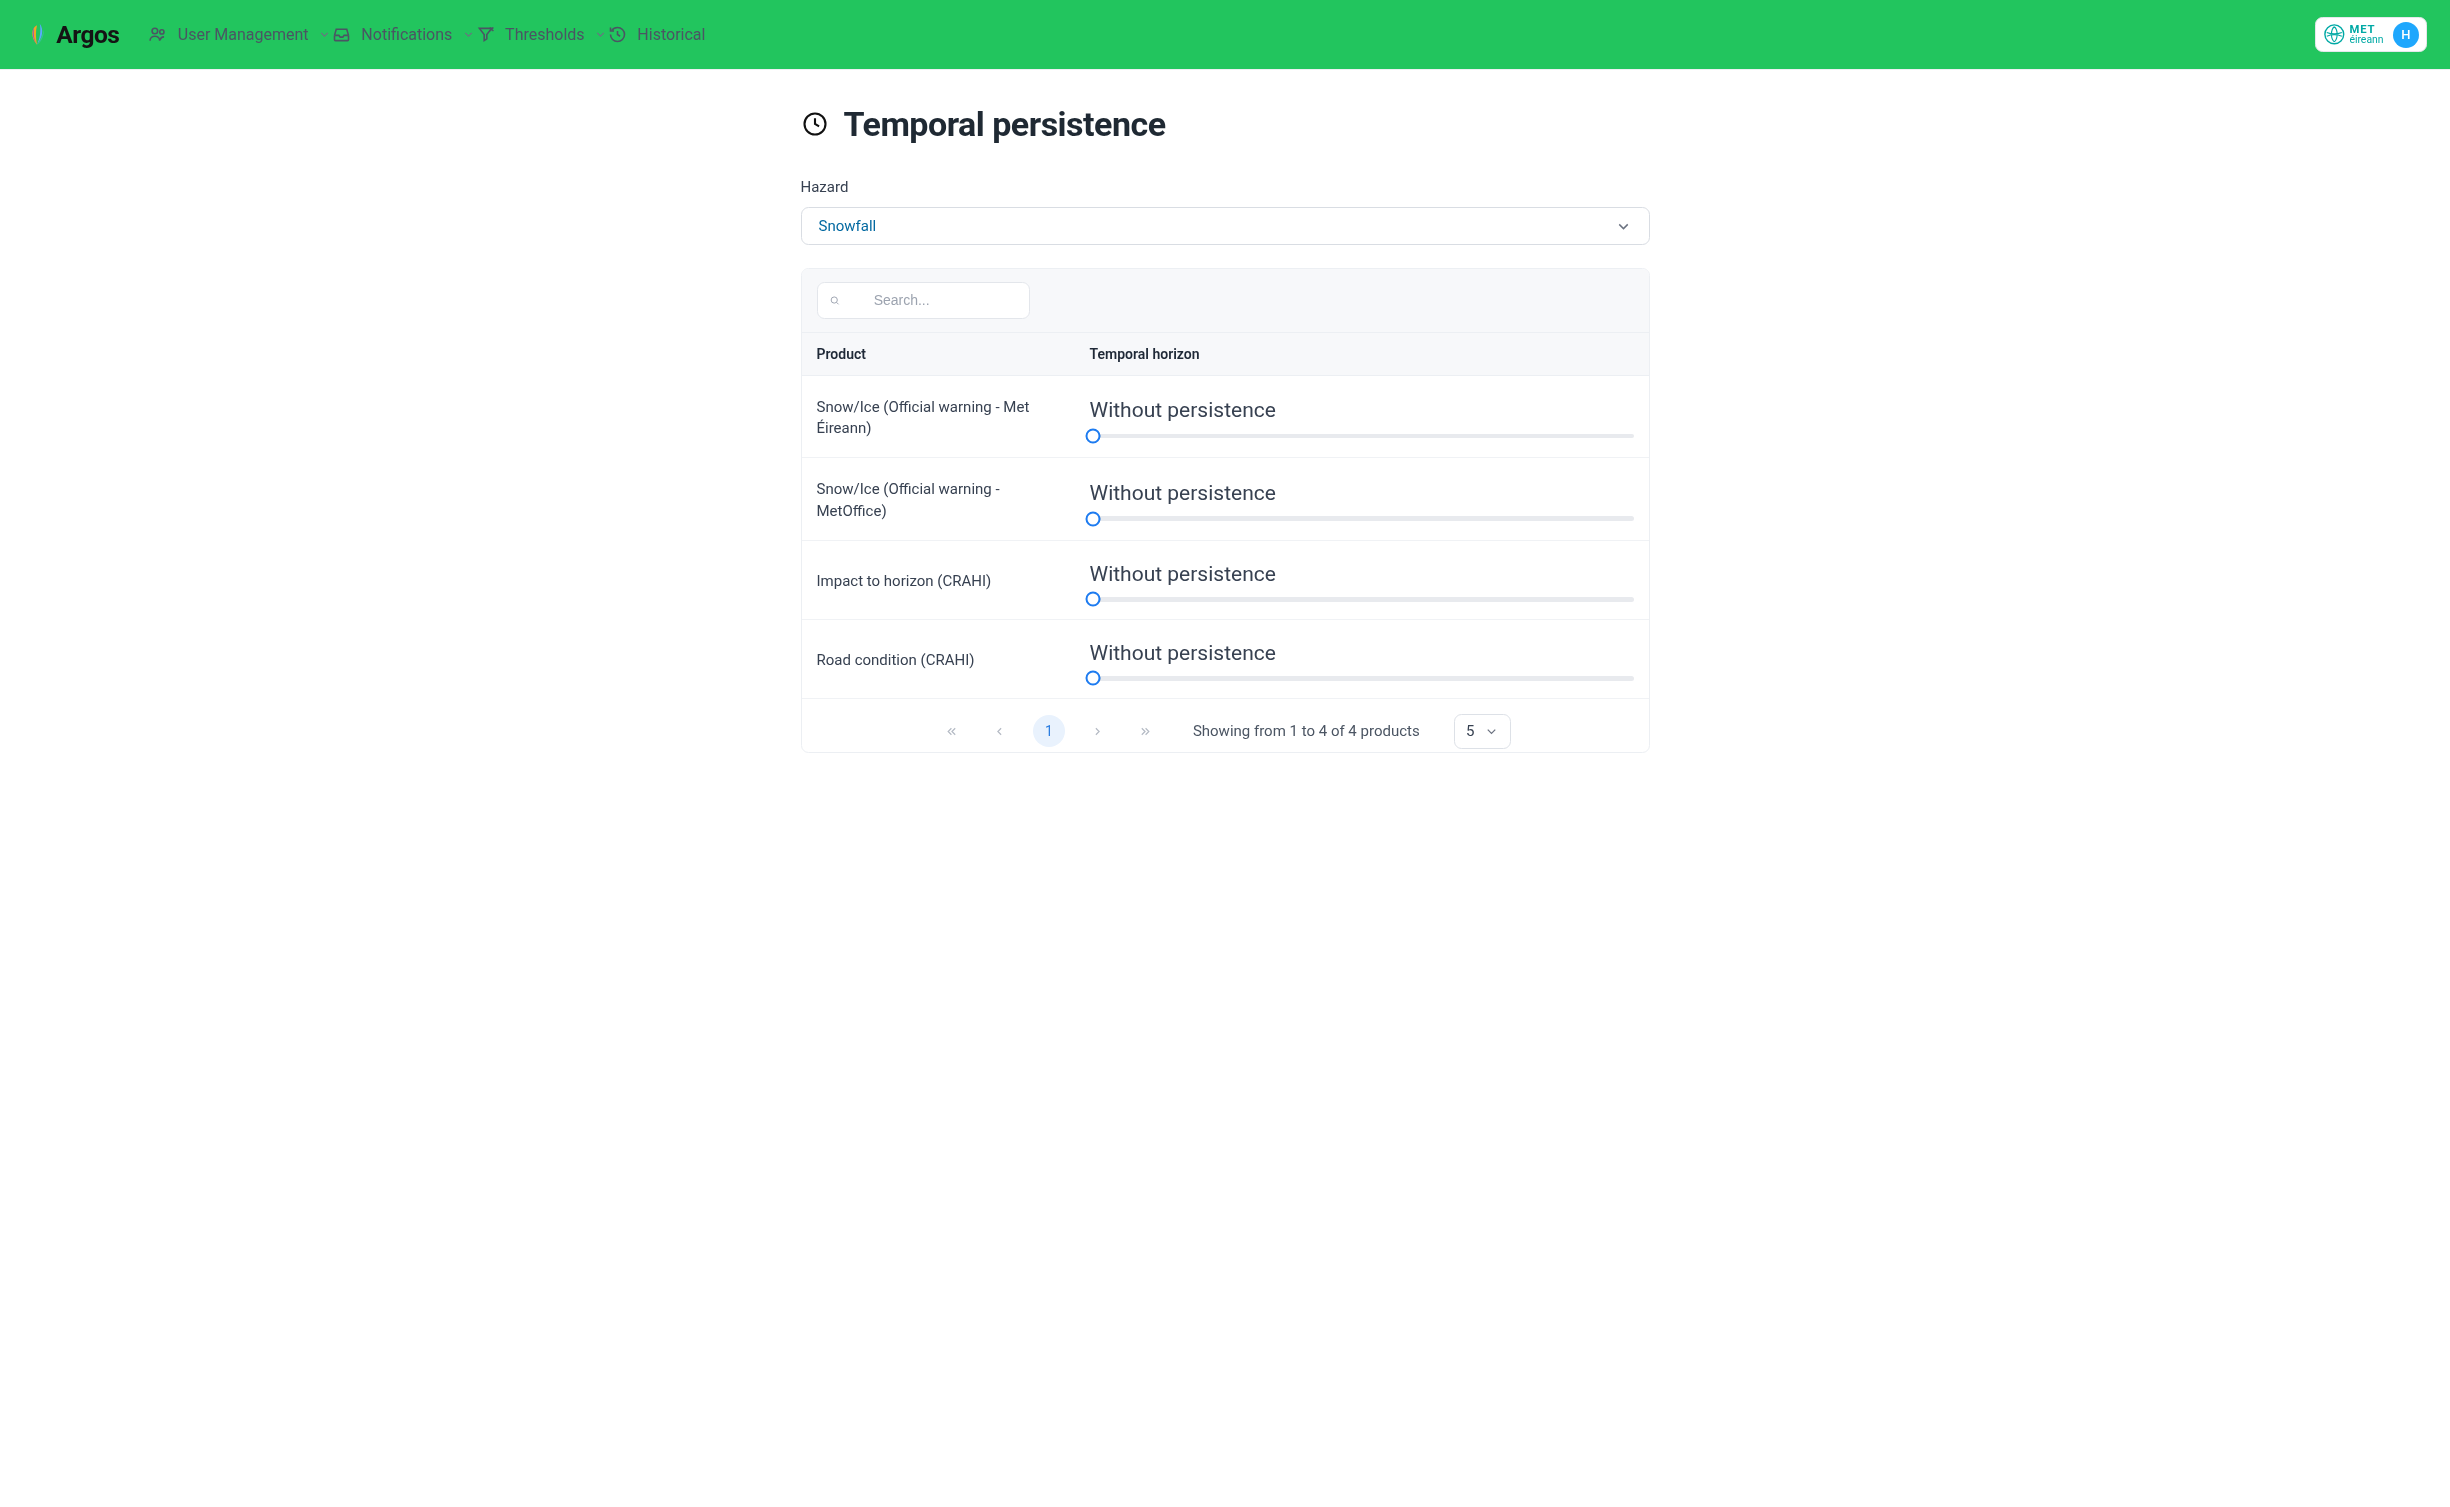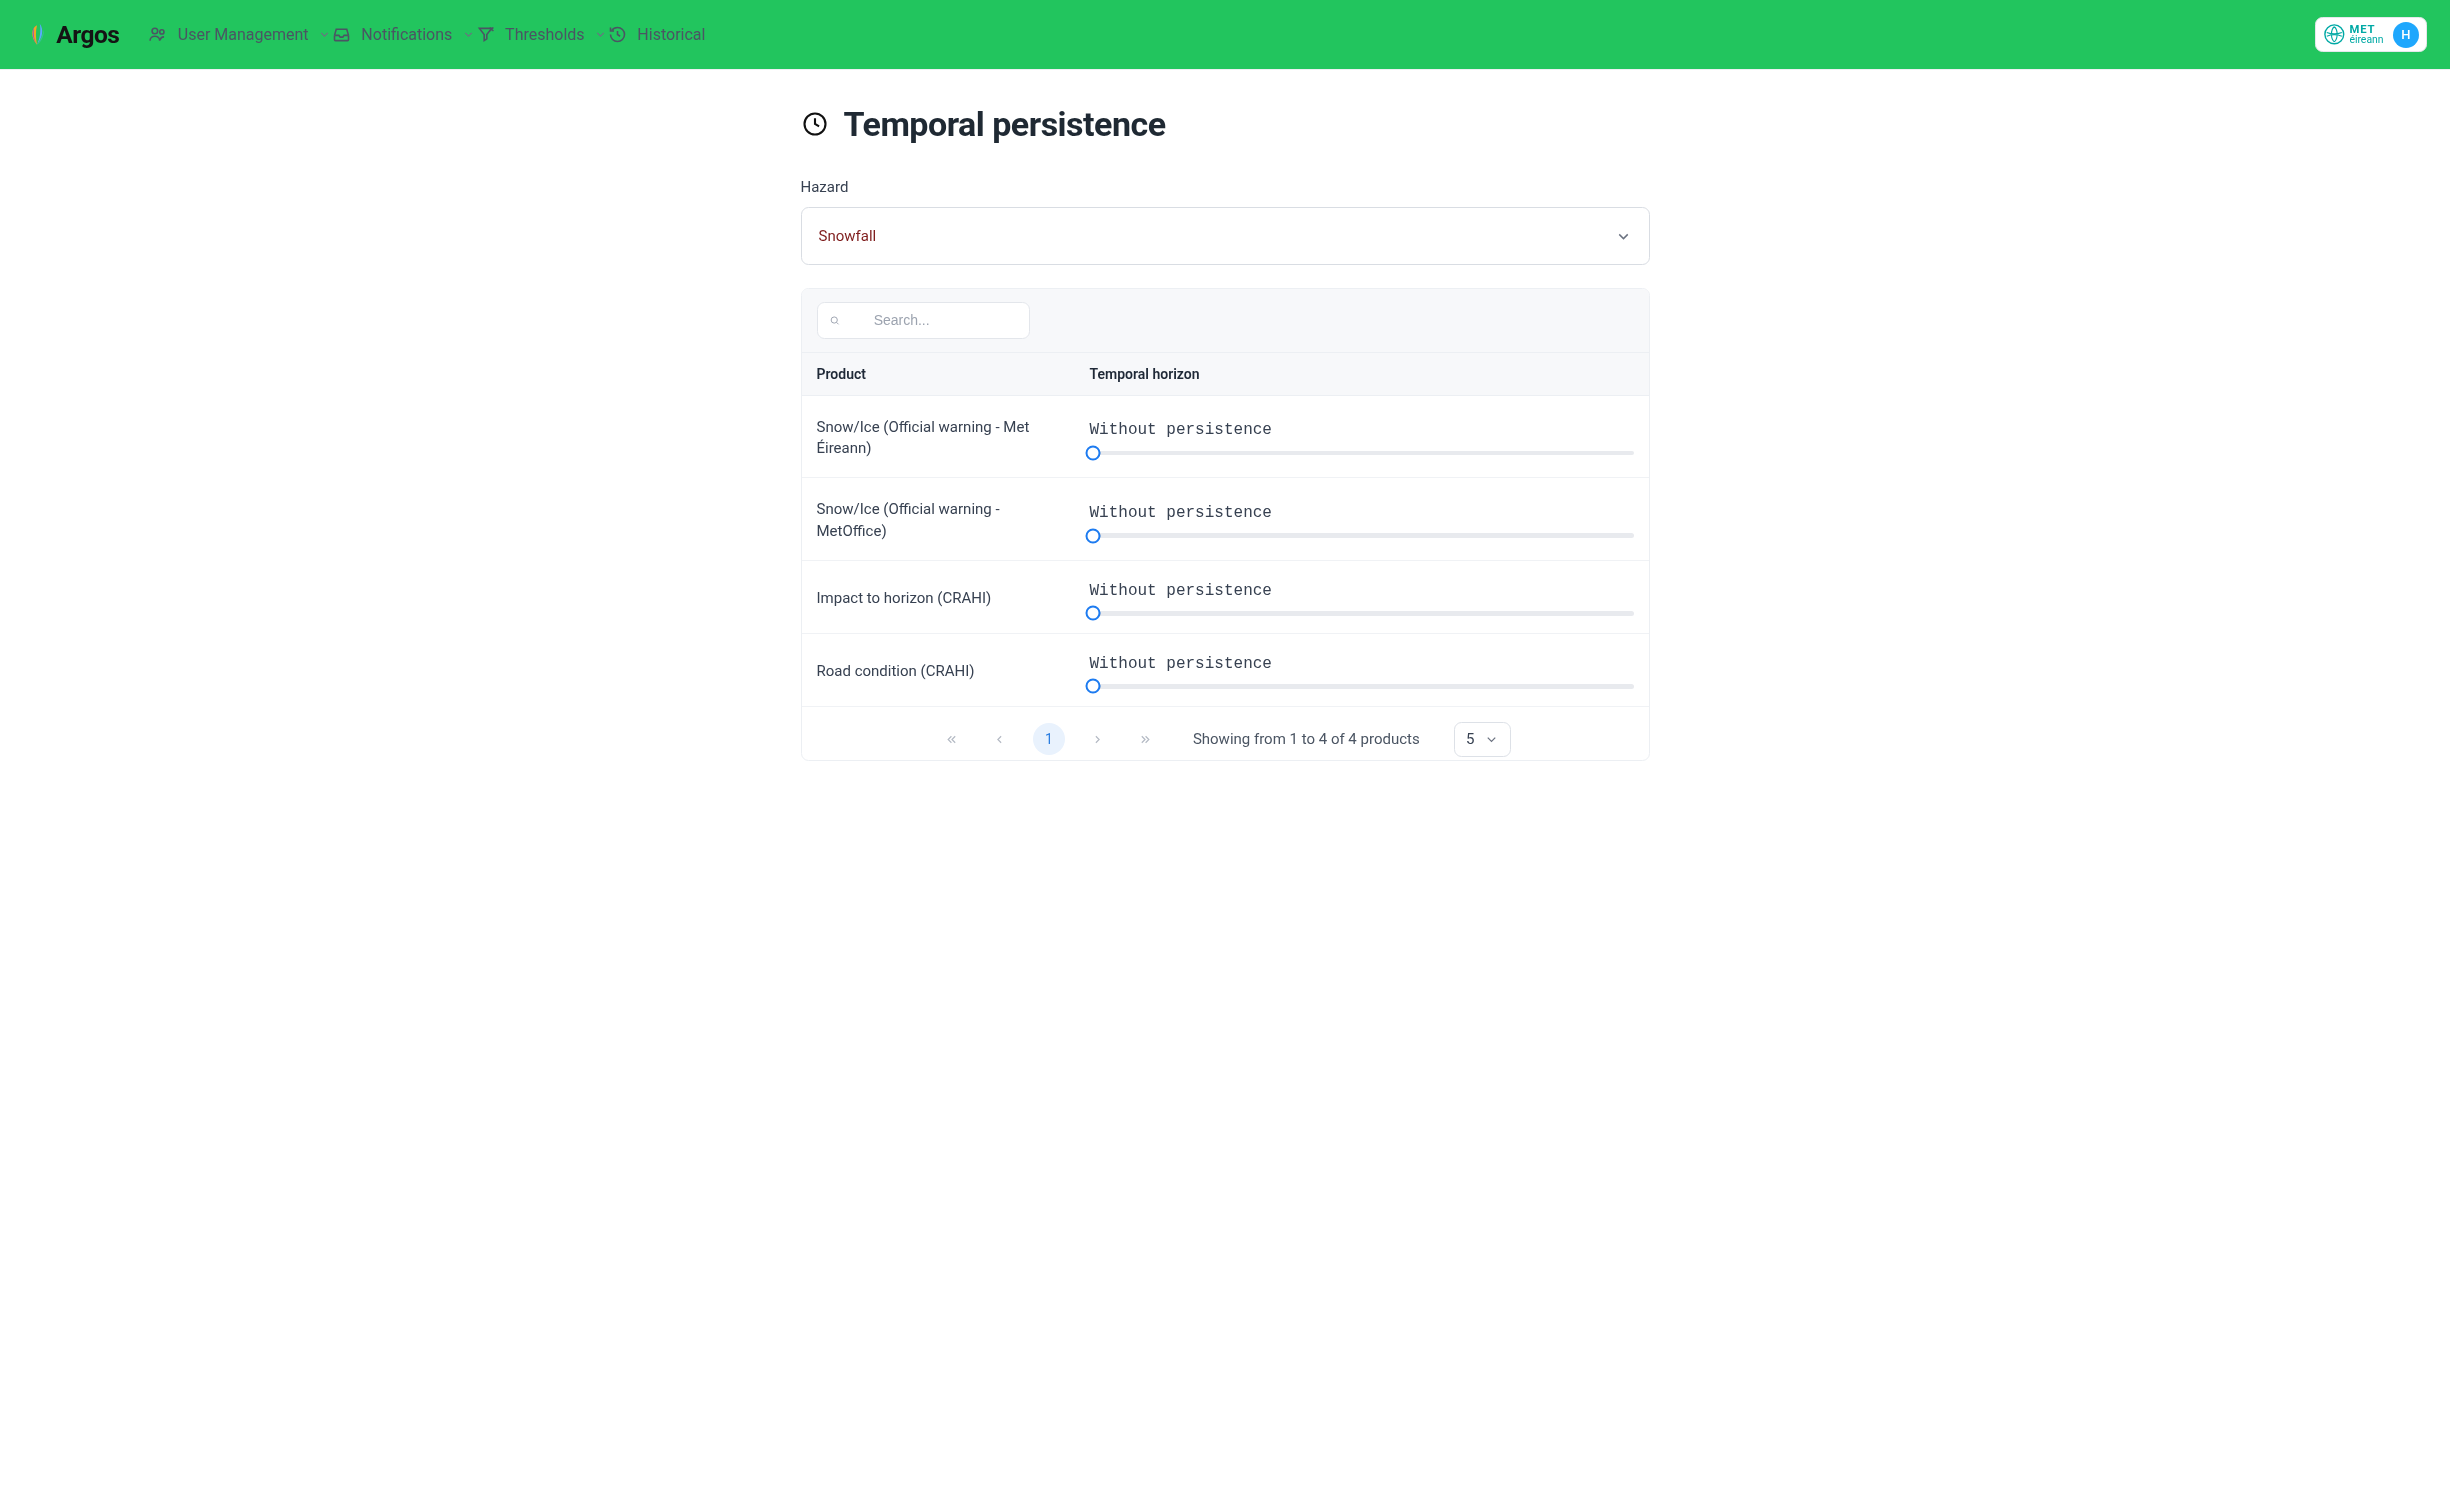--- a/index.html
+++ b/index.html
@@ -74,23 +74,23 @@
   }
   .page-title-row { display:flex; align-items:center; gap:15px; margin-bottom: 34px; }
   .page-title-row svg { width: 28px; height: 28px; stroke:#111; }
   .page-title { font-size: 34px; font-weight: 700; color:#1f2933; letter-spacing:-0.5px; }
 
   .field-label { font-size: 15px; color:#374151; margin-bottom: 11.3px; }
   .select {
     width: 100%;
     border: 0.9px solid #d9dde3;
     border-radius: 7.5px;
-    padding: 19px 17px;
+    padding: 9px 17px;
     font-size: 15px;
-    color:#7f1d1d;
+    color:#0369a1;
     display:flex; justify-content:space-between; align-items:center;
     cursor:pointer;
     margin-bottom: 22.6px;
     background:#fff;
   }
   .select svg { width:17px; height:17px; stroke:#6b7280; }
 
   
   .tablewrap {
     border: 0.9px solid #eceff3;
@@ -131,21 +131,21 @@
     display:grid;
     grid-template-columns: 273px 1fr;
     padding: 21px 15px 17px;
     border-bottom:0.9px solid #f0f2f5;
     align-items:center;
   }
   .row:last-child { border-bottom:none; }
   .product-name { font-size:15px; color:#374151; line-height:1.45; padding-right:19px; }
 
   .slider-cell { padding-top: 0; }
-  .slider-label { font-size:16px; color:#374151; margin-bottom:11.3px;font-family:Liberation Mono, monospace; }
+  .slider-label { font-size:21px; color:#374151; margin-bottom:11.3px; }
   .slider-track {
     position:relative;
     height:4.7px;
     background:#e8eaee;
     border-radius:2.8px;
   }
   .slider-filled {
     position:absolute; left:0; top:0; bottom:0;
     width:11.3px;
     background:#c9ced6;

